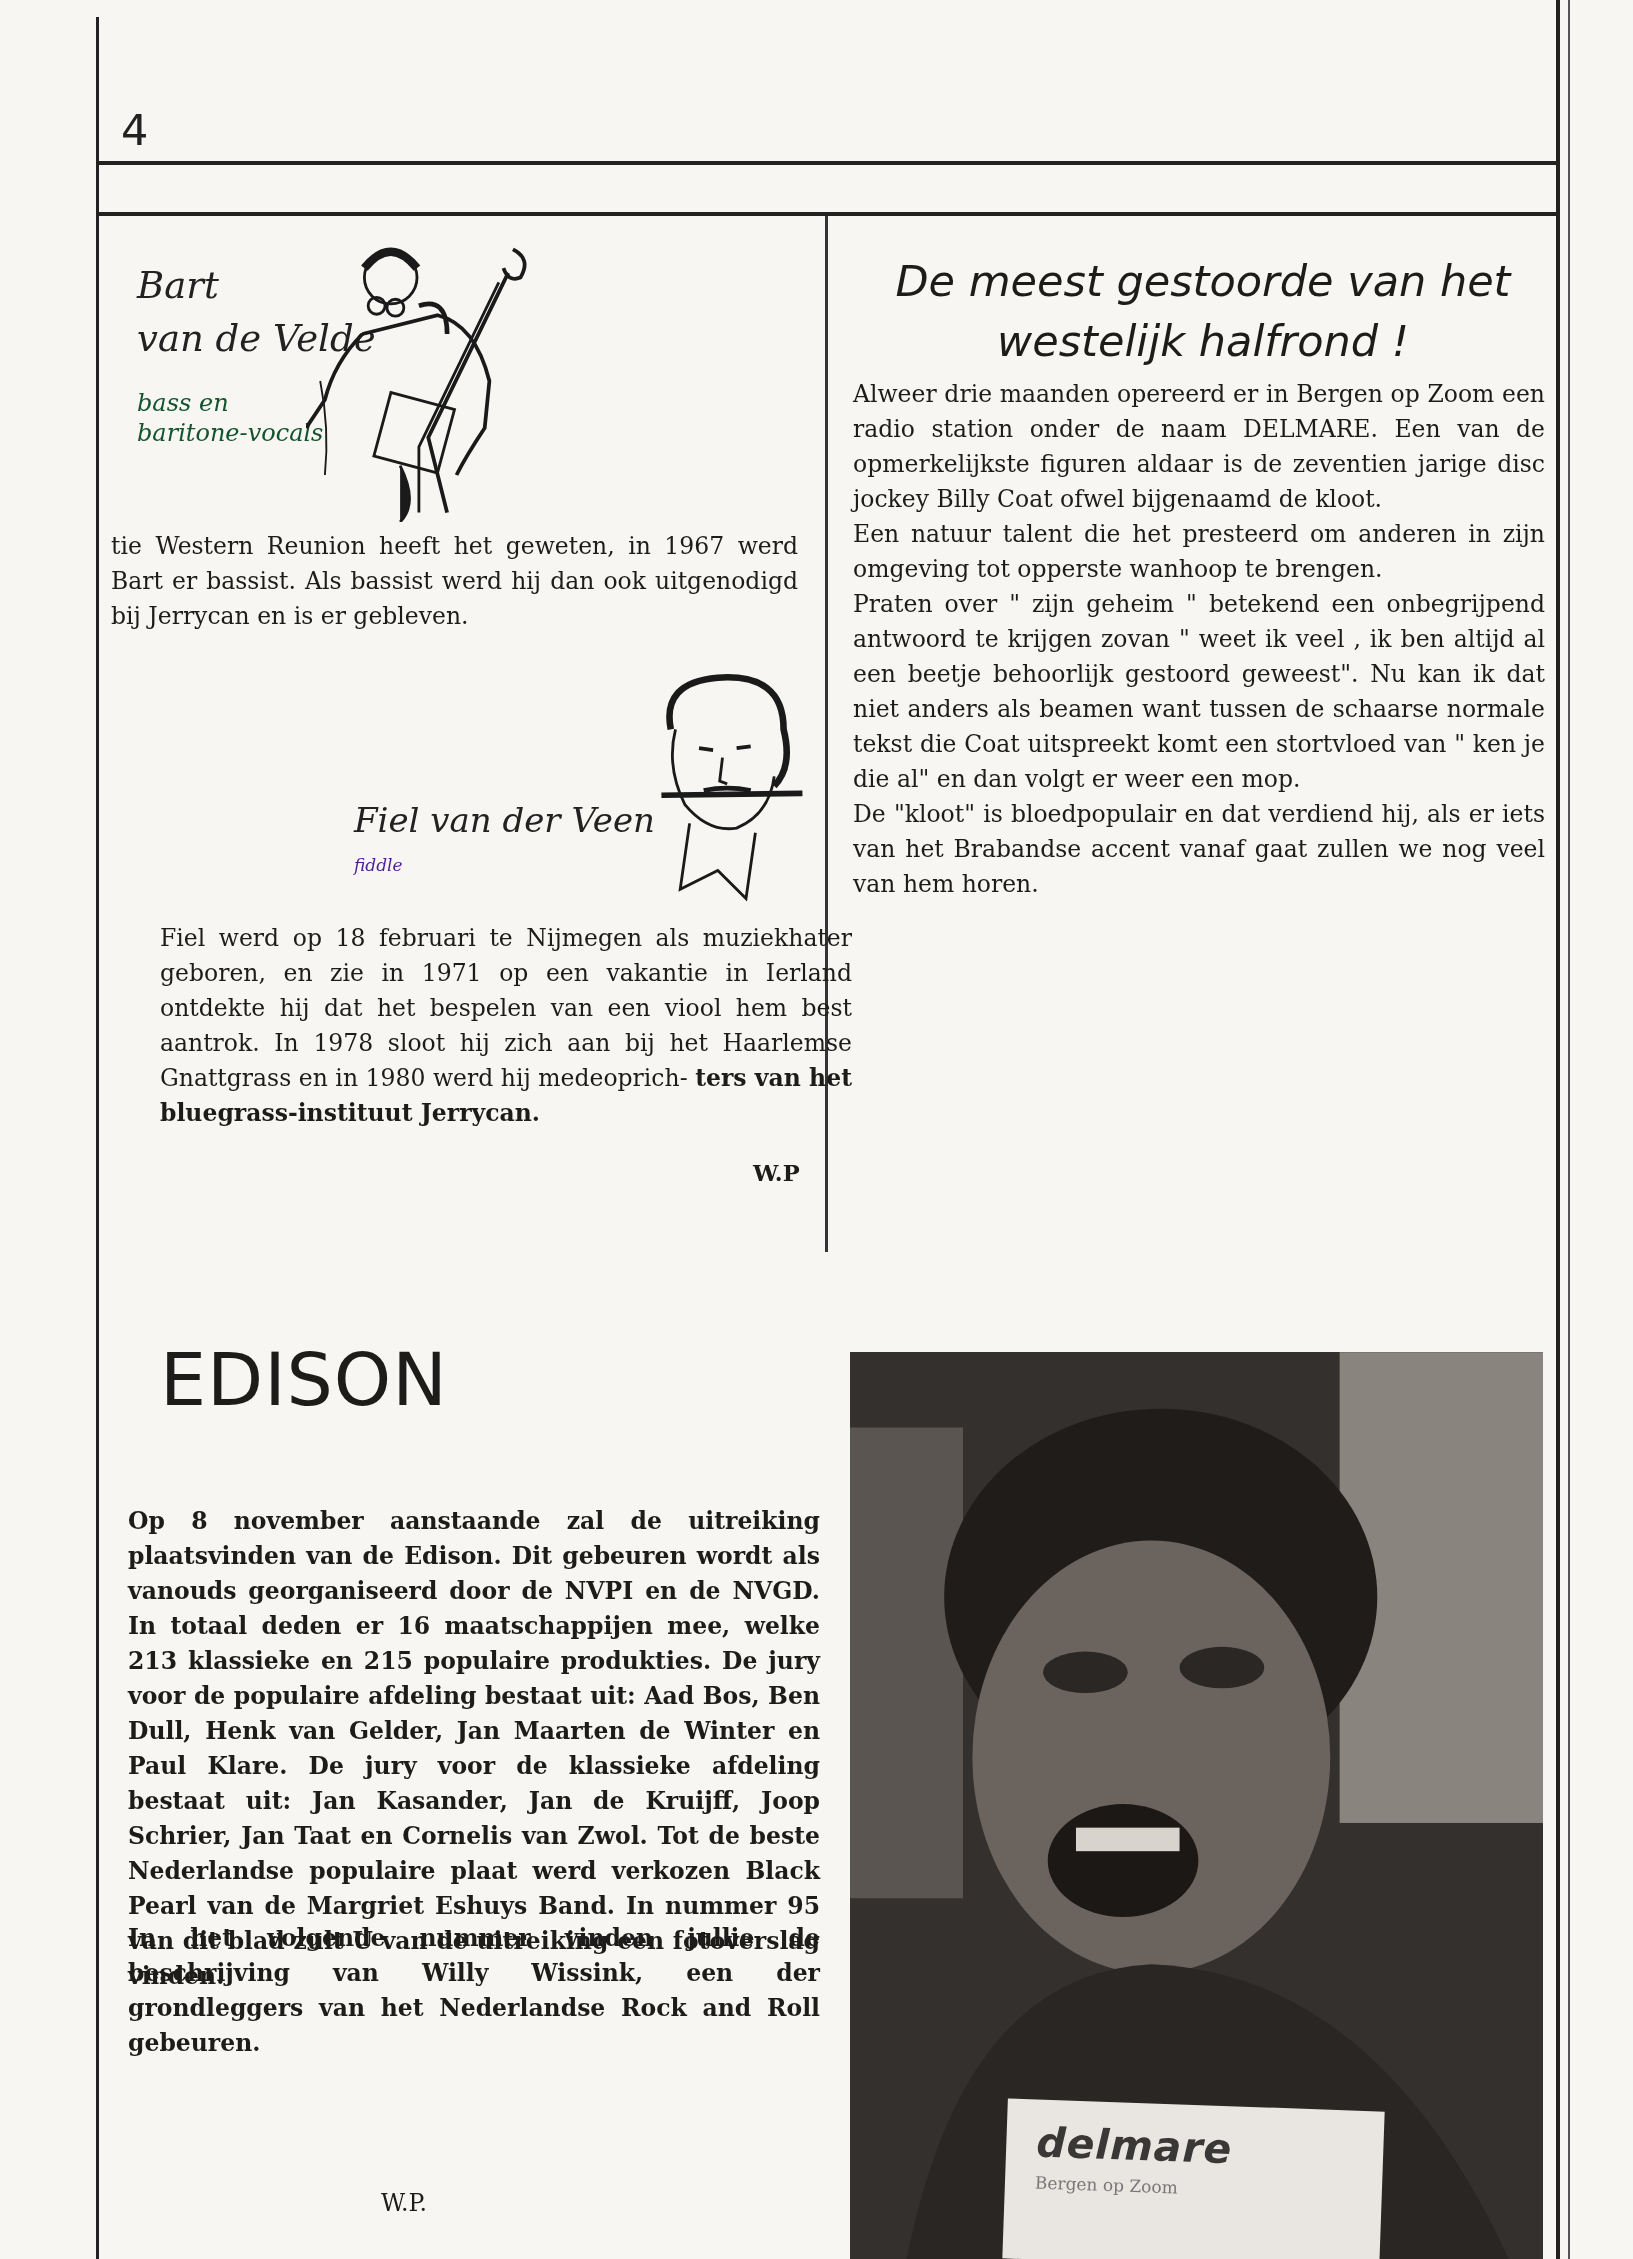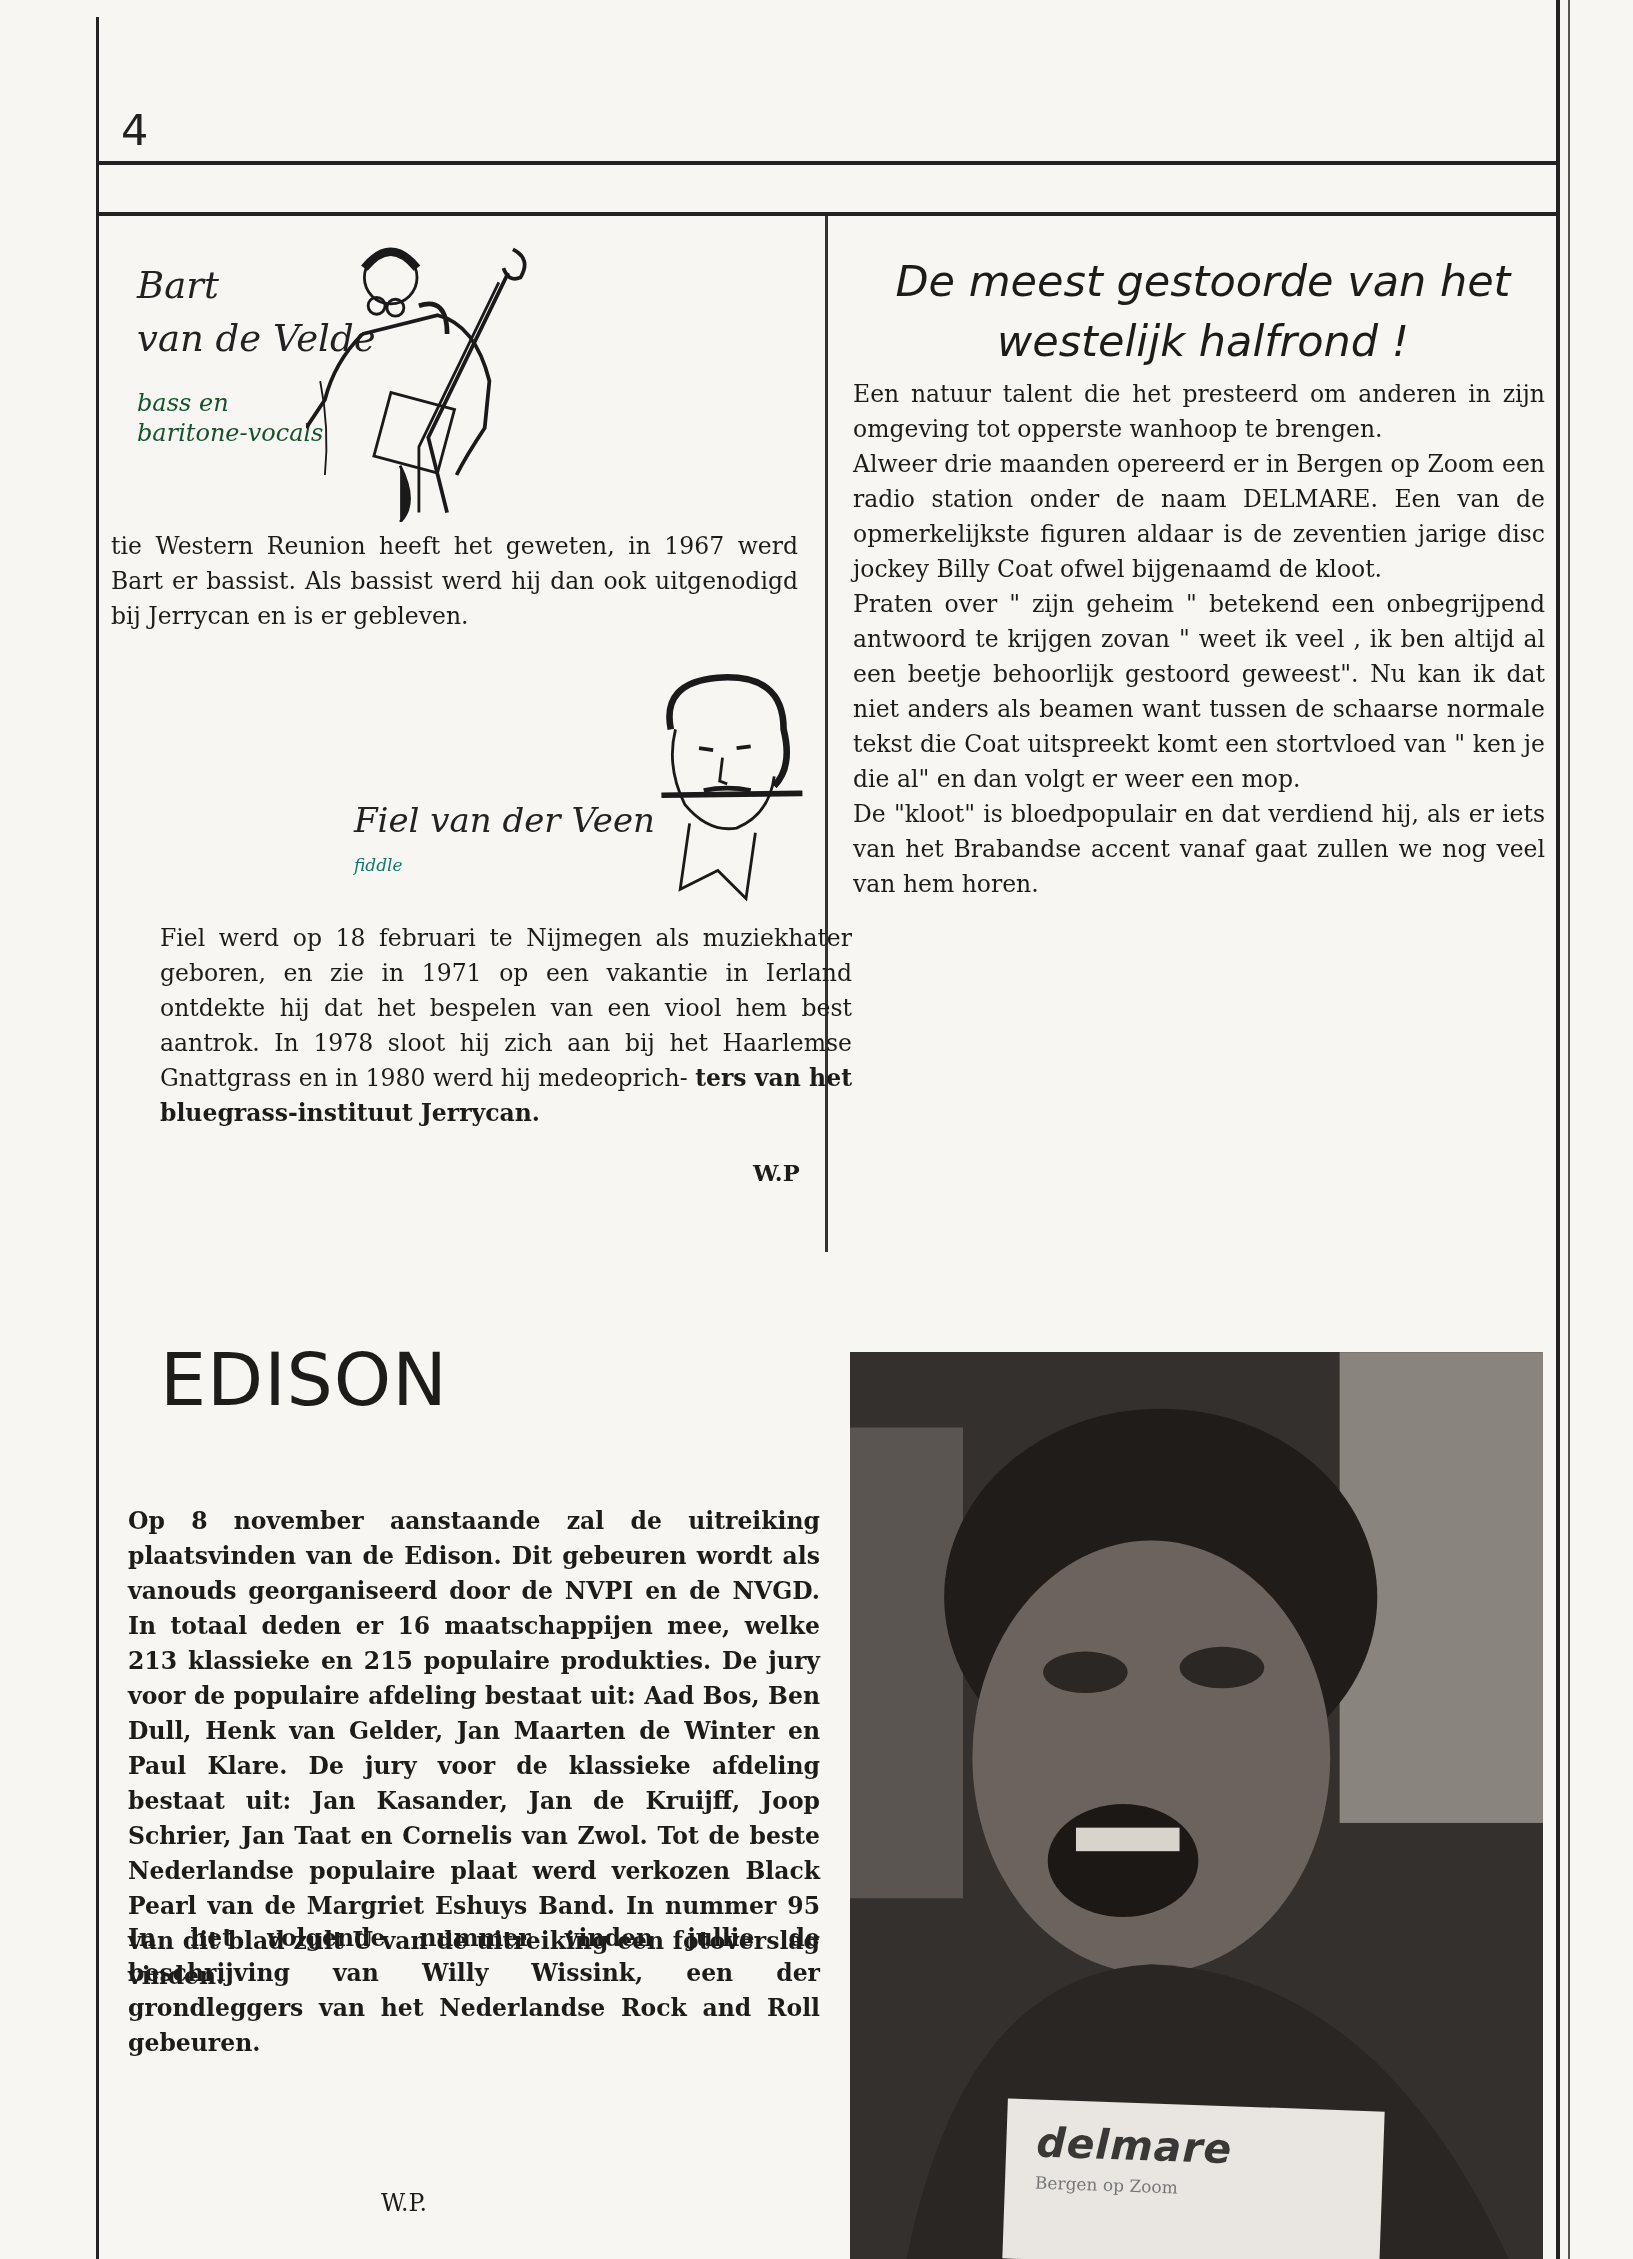--- a/index.html
+++ b/index.html
@@ -18,21 +18,21 @@
   .bold-text{font-weight:bold;}
 
   
   .bart-name{position:absolute;left:137px;top:259px;font-family:"DejaVu Serif",serif;font-style:italic;font-size:37px;line-height:53px;color:#222;}
   .bart-role{position:absolute;left:137px;top:388px;font-family:"DejaVu Serif",serif;font-style:italic;font-size:24px;line-height:30px;color:#14532d;}
   .bart-illus{position:absolute;left:306px;top:240px;width:254px;height:282px;}
   .bart-text{position:absolute;left:111px;top:529px;width:687px;}
 
   .fiel-illus{position:absolute;left:633px;top:673px;width:179px;height:235px;}
   .fiel-name{position:absolute;left:354px;top:800px;font-family:"DejaVu Serif",serif;font-style:italic;font-size:34px;color:#222;}
-  .fiel-role{position:absolute;left:354px;top:855px;font-family:"DejaVu Serif",serif;font-style:italic;font-size:17px;color:#0f766e;}
+  .fiel-role{position:absolute;left:354px;top:855px;font-family:"DejaVu Serif",serif;font-style:italic;font-size:17px;color:#4c1d95;}
   .fiel-text{position:absolute;left:124px;top:921px;width:692px;margin-left:36px;}
   .fiel-sig{position:absolute;left:753px;top:1160px;font-size:22.6px;font-weight:bold;text-align:center;}
 
   .edison-title{position:absolute;left:160px;top:1337px;font-family:"DejaVu Sans",sans-serif;font-size:73px;letter-spacing:0.9px;color:#1e1c1a;}
   .edison-text{position:absolute;left:128px;top:1504px;width:692px;font-weight:bold;}
   .edison-text2{position:absolute;left:128px;top:1770px;width:692px;font-weight:bold;}
   .edison-sig{position:absolute;left:381px;top:2189px;font-size:23.5px;}
 
   
   .headline{position:absolute;left:849px;top:243px;width:692px;font-family:"DejaVu Sans",sans-serif;font-style:italic;font-size:43px;line-height:60px;color:#1e1c1a;}
@@ -105,22 +105,22 @@
 
   <div class="edison-title">EDISON</div>
   <div class="edison-text body-text">Op 8 november aanstaande zal de uitreiking plaatsvinden van de Edison. Dit gebeuren wordt als vanouds georganiseerd door de NVPI en de NVGD. In totaal deden er 16 maatschappijen mee, welke 213 klassieke en 215 populaire produkties. De jury voor de populaire afdeling bestaat uit: Aad Bos, Ben Dull, Henk van Gelder, Jan Maarten de Winter en Paul Klare. De jury voor de klassieke afdeling bestaat uit: Jan Kasander, Jan de Kruijff, Joop Schrier, Jan Taat en Cornelis van Zwol. Tot de beste Nederlandse populaire plaat werd verkozen Black Pearl van de Margriet Eshuys Band. In nummer 95 van dit blad zult U van de uitreiking een fotoverslag vinden.</div>
   <div class="edison-text2 body-text" style="top:1921px">In het volgende nummer vinden jullie de beschrijving van Willy Wissink, een der grondleggers van het Nederlandse Rock and Roll gebeuren.</div>
   <div class="edison-sig">W.P.</div>
 </section>
 
 <section>
   <h1 class="headline" style="margin:8px;font-weight:normal;text-align:center;">De meest gestoorde van het westelijk halfrond !</h1>
   <div class="right-text body-text">
+    <p>Alweer drie maanden opereerd er in Bergen op Zoom een radio station onder de naam DELMARE. Een van de opmerkelijkste figuren aldaar is de zeventien jarige disc jockey Billy Coat ofwel bijgenaamd de kloot.</p>
     <p>Een natuur talent die het presteerd om anderen in zijn omgeving tot opperste wanhoop te brengen.</p>
-    <p>Alweer drie maanden opereerd er in Bergen op Zoom een radio station onder de naam DELMARE. Een van de opmerkelijkste figuren aldaar is de zeventien jarige disc jockey Billy Coat ofwel bijgenaamd de kloot.</p>
     <p>Praten over " zijn geheim " betekend een onbegrijpend antwoord te krijgen zovan " weet ik veel , ik ben altijd al een beetje behoorlijk gestoord geweest". Nu kan ik dat niet anders als beamen want tussen de schaarse normale tekst die Coat uitspreekt komt een stortvloed van " ken je die al" en dan volgt er weer een mop.</p>
     <p>De "kloot" is bloedpopulair en dat verdiend hij, als er iets van het Brabandse accent vanaf gaat zullen we nog veel van hem horen.</p>
   </div>
 
   <div class="photo">
     <svg width="693" height="908" viewBox="0 0 736 964">
       <rect x="0" y="0" width="736" height="964" fill="#34302d"></rect>
       <rect x="520" y="0" width="216" height="500" fill="#8a847e"></rect>
       <rect x="0" y="80" width="120" height="500" fill="#5a5550"></rect>
       <ellipse cx="330" cy="260" rx="230" ry="200" fill="#1f1c1a"></ellipse>

